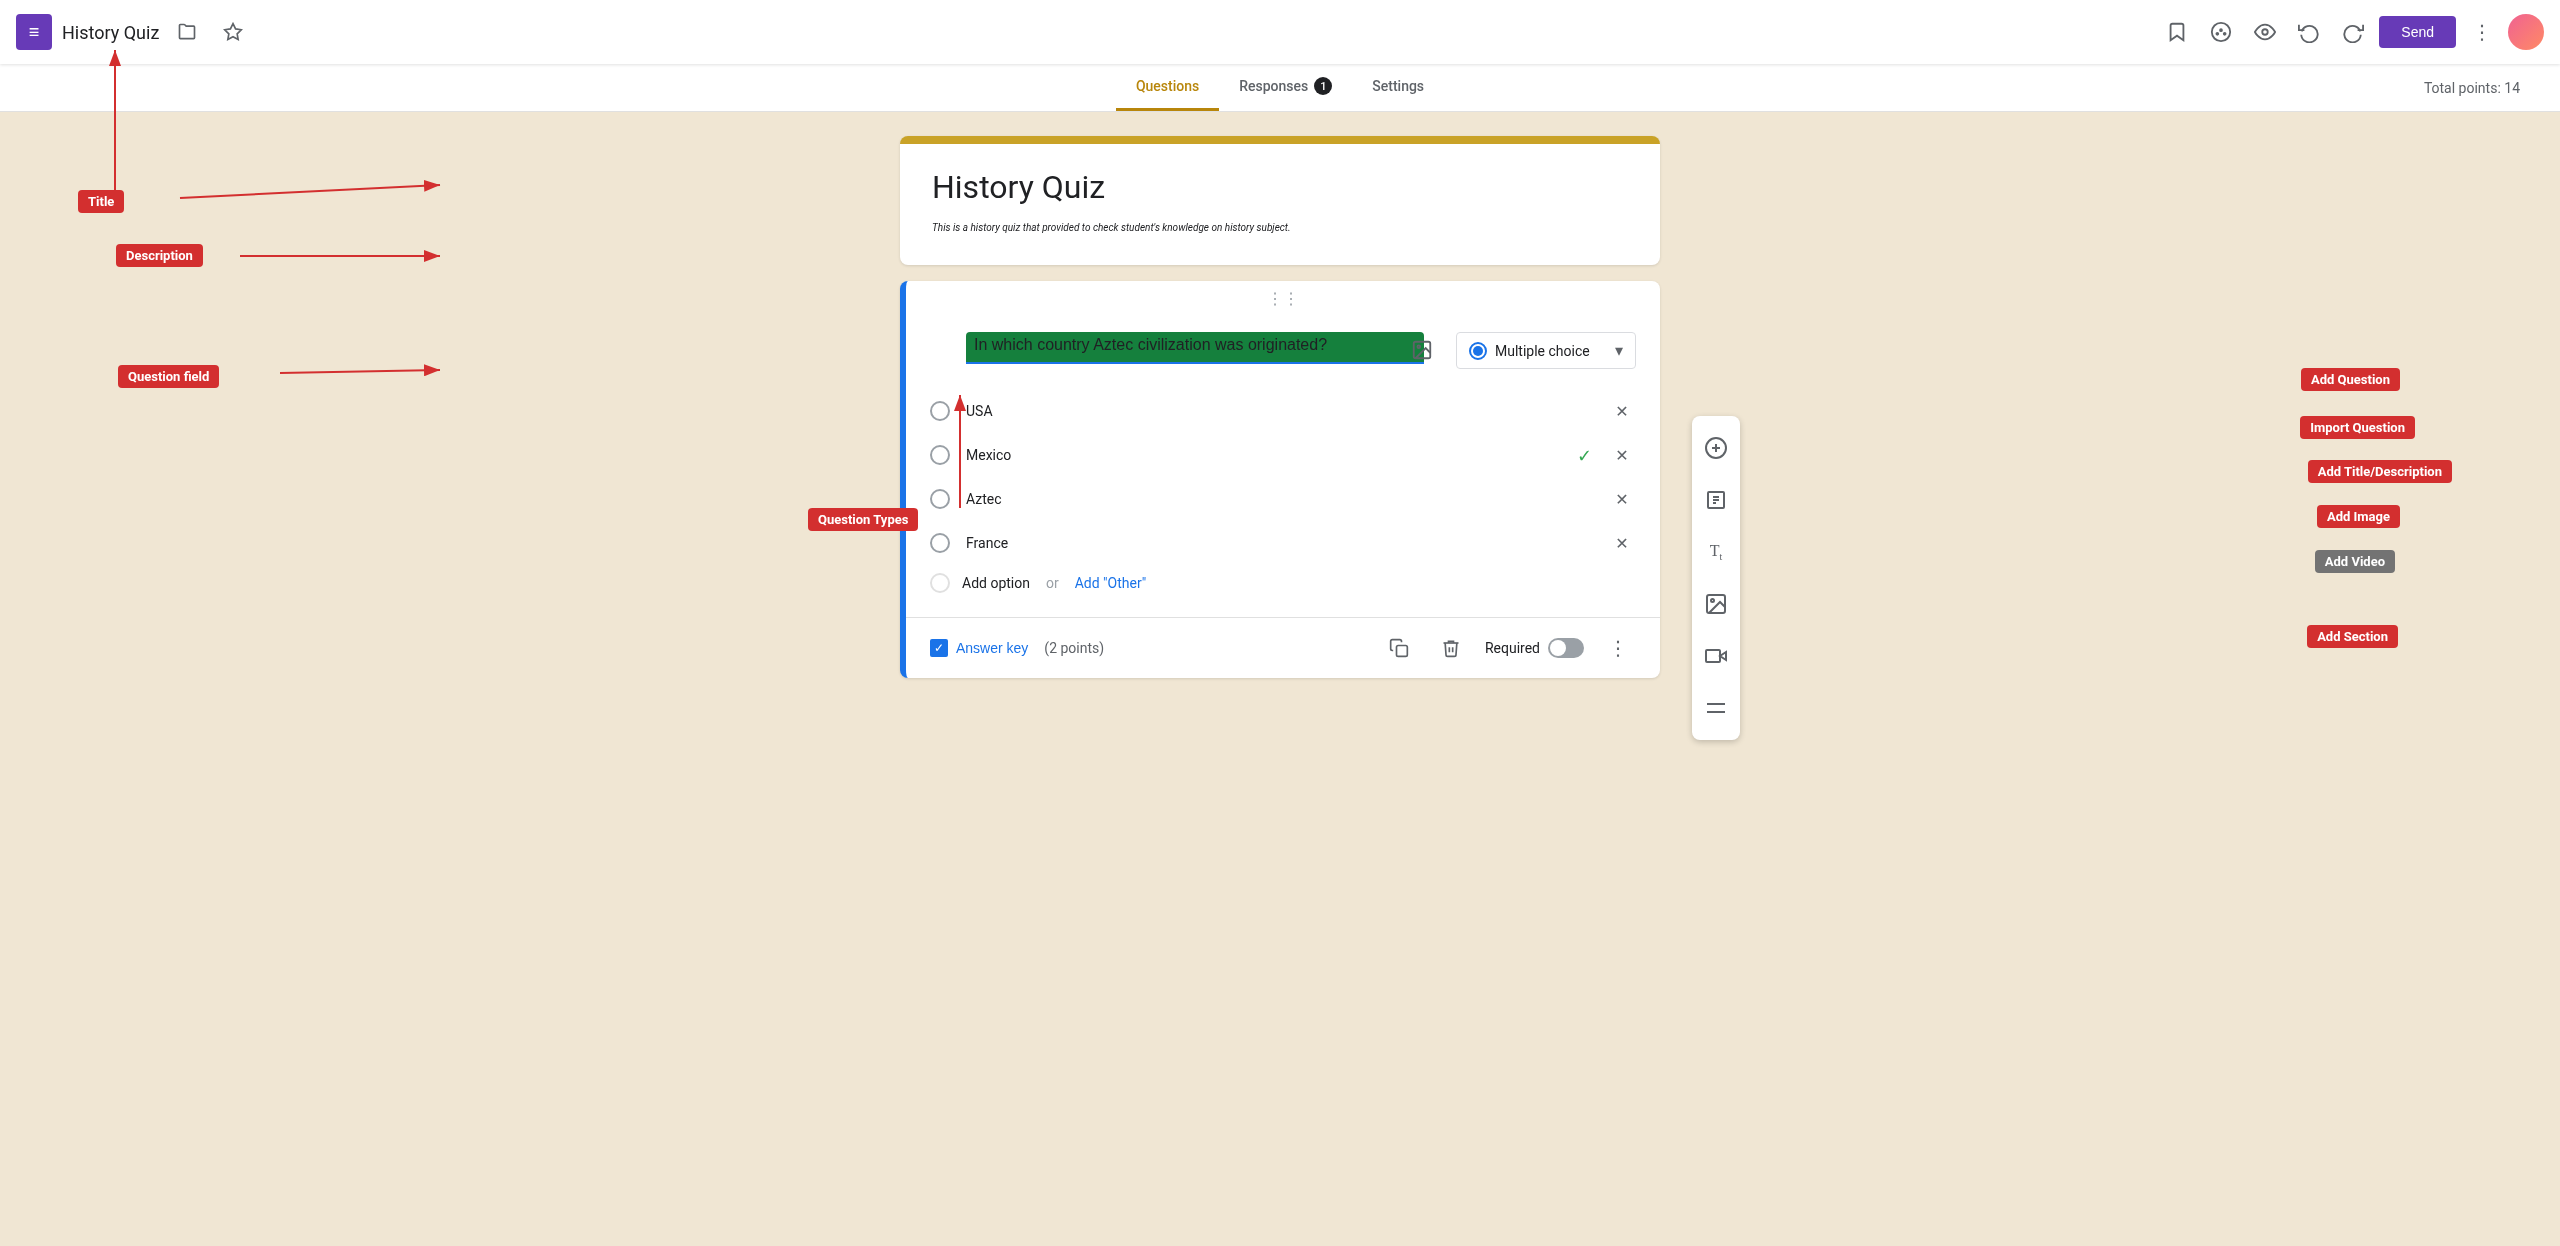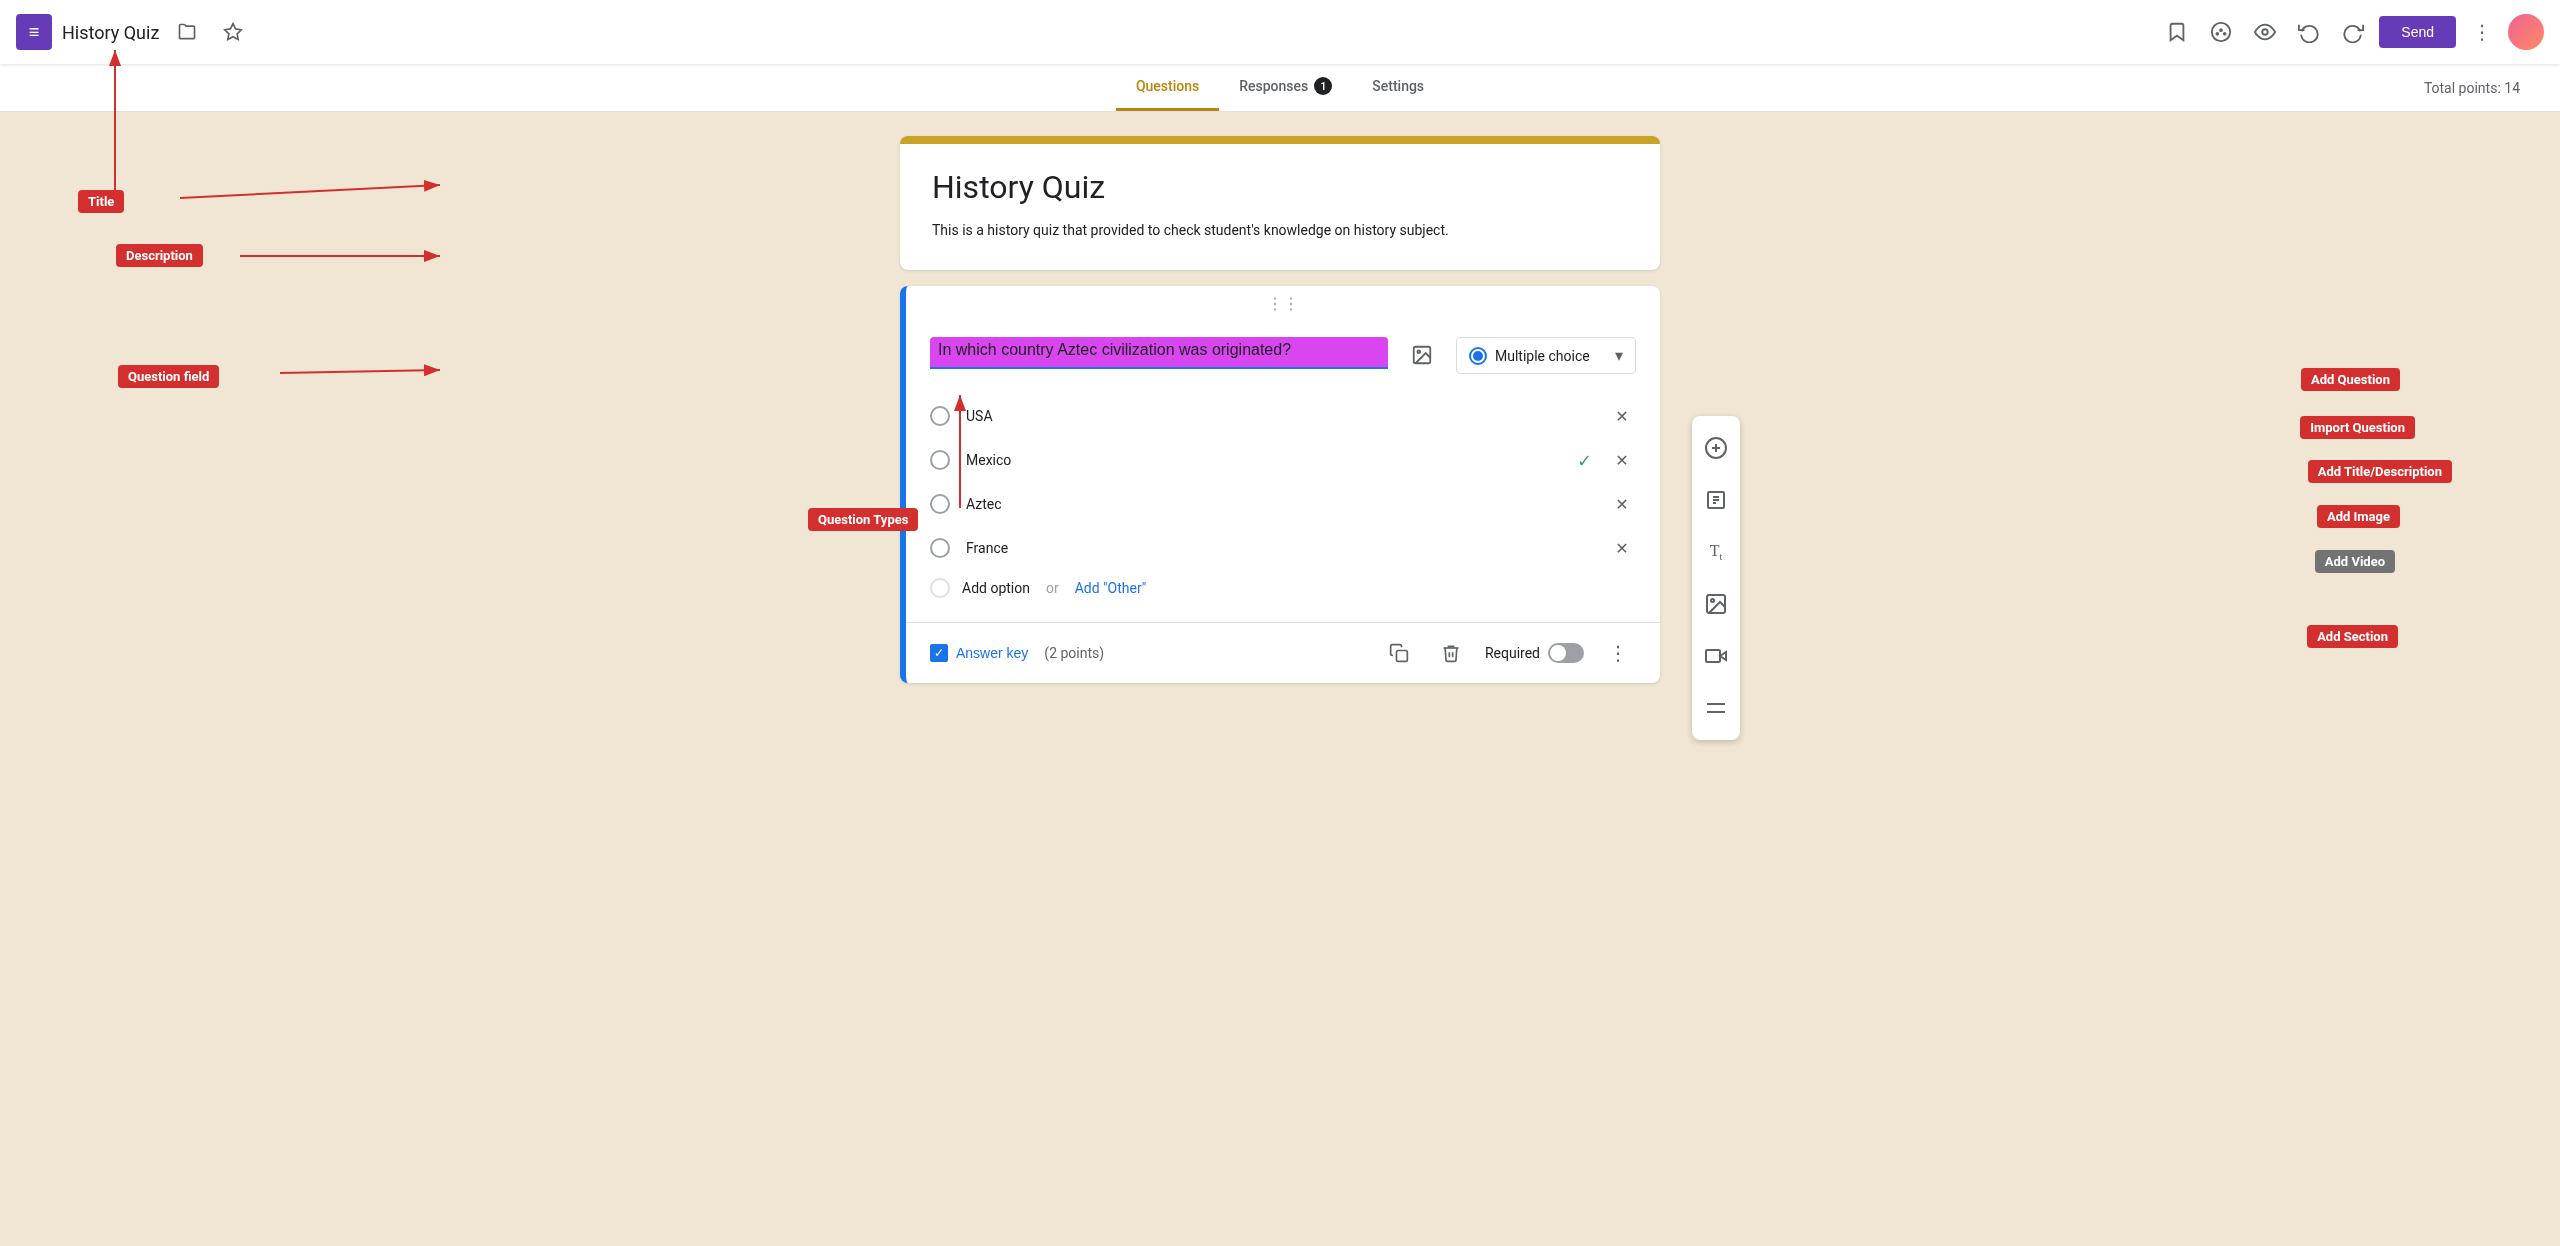--- a/index.html
+++ b/index.html
@@ -82,21 +82,21 @@
     
     .form-header-card {
       background: #fff;
       border-radius: 8px;
       overflow: hidden;
       box-shadow: 0 1px 3px rgba(0,0,0,0.12);
       border-top: 8px solid #c9a227;
     }
     .form-header-content { padding: 24px 32px 32px; }
     .form-title { font-size: 32px; font-weight: 400; color: #202124; margin-bottom: 16px; }
-    .form-description { font-size: 14px; color: #202124; }
+    .form-description { font-size: 10px; color: #202124; font-style: italic; }
 
     
     .question-card {
       background: #fff;
       border-radius: 8px;
       box-shadow: 0 1px 3px rgba(0,0,0,0.12);
       border-left: 6px solid #1a73e8;
       overflow: hidden;
     }
     .drag-handle {
@@ -109,21 +109,21 @@
     .question-input {
       width: 100%;
       font-size: 16px;
       border: none;
       border-bottom: 2px solid #1a73e8;
       outline: none;
       padding: 4px 0 8px;
       color: #202124;
       background: transparent;
     }
-    .question-input.selected { background: #d946ef; border-radius: 4px 4px 0 0; padding: 4px 8px 8px; }
+    .question-input.selected { background: #15803d; border-radius: 4px 4px 0 0; padding: 4px 8px 8px; margin-left: 36px; }
     .image-btn {
       border: none; background: none; cursor: pointer;
       color: #5f6368; font-size: 20px;
       width: 36px; height: 36px; display: flex; align-items: center; justify-content: center;
     }
     .type-select {
       display: flex; align-items: center; gap: 8px;
       border: 1px solid #dadce0; border-radius: 4px;
       padding: 8px 12px; cursor: pointer;
       background: #fff; min-width: 180px;

